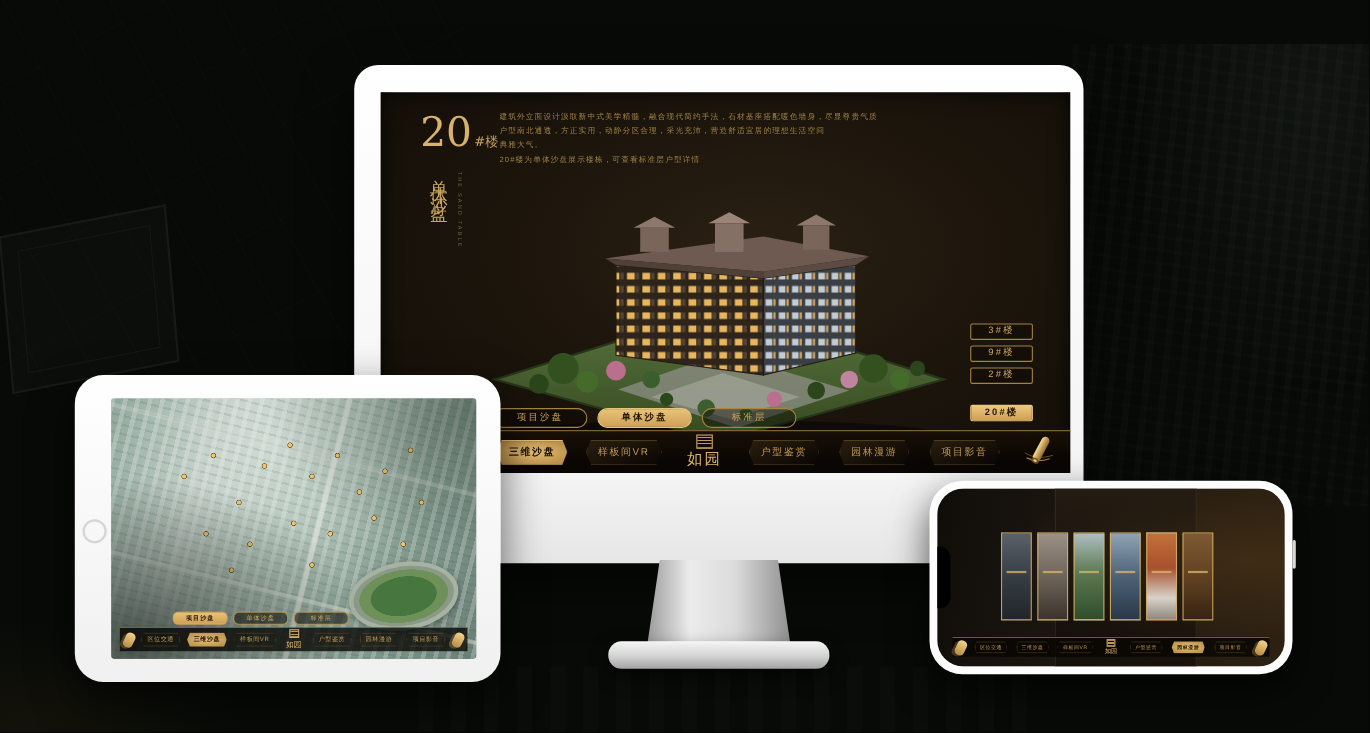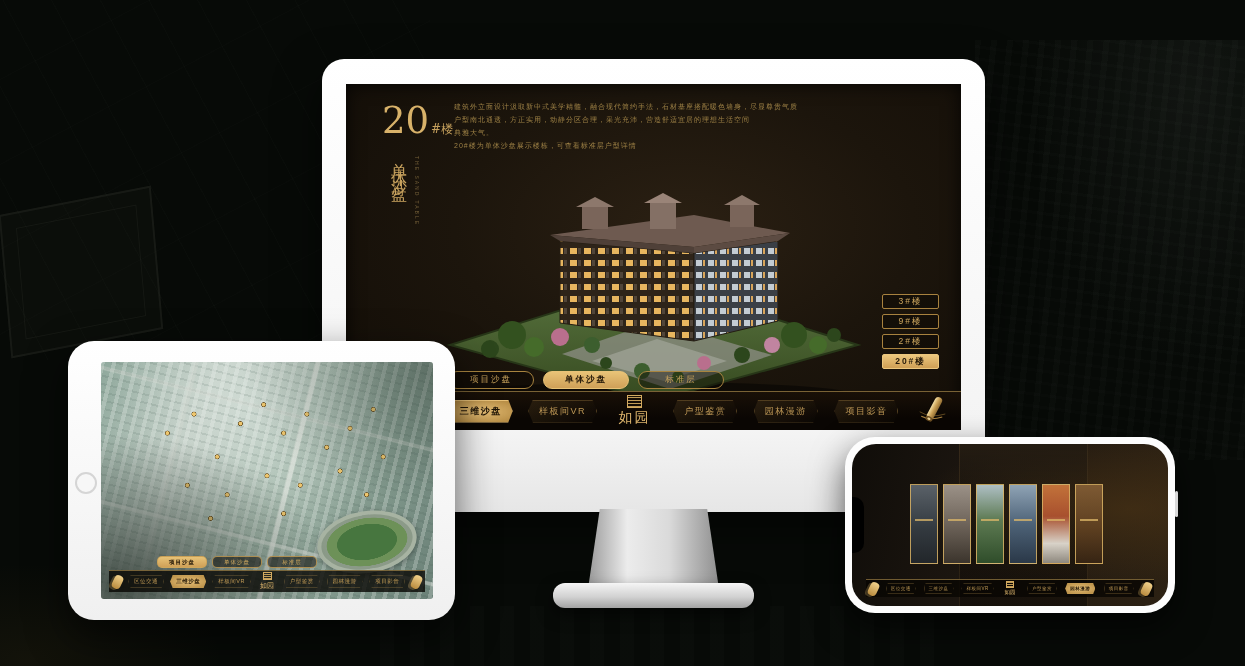--- a/index.html
+++ b/index.html
@@ -30,21 +30,21 @@
     color:#ffffff;font-size:41px;font-weight:700;letter-spacing:11px;}
   .footnote{position:absolute;right:104px;bottom:4px;color:#f2f2f2;
     font-size:16px;letter-spacing:2.5px;text-shadow:0 1px 2px #000;}
 
   
   .monitor{position:absolute;left:322px;top:59px;width:663px;height:453px;
     background:linear-gradient(#ffffff,#f4f4f4 82%,#e6e6e6);border-radius:22px;
     box-shadow:0 18px 45px rgba(0,0,0,.55);}
   .m-screen{position:absolute;left:24px;top:25px;width:615px;height:346px;overflow:hidden;
     background:radial-gradient(ellipse at 55% 42%,#2b2013 0%,#1c150c 48%,#120d07 100%);
-    box-shadow:inset 0 0 18px rgba(0,0,0,.8);}
+    box-shadow:inset 0 0 18px rgba(0,0,0,.8);padding-left:12px;}
   .stand-neck{position:absolute;left:588px;top:509px;width:131px;height:80px;
     background:linear-gradient(90deg,#9a9a9a,#ececec 30%,#dadada 62%,#8f8f8f);
     clip-path:polygon(9% 0,91% 0,100% 100%,0 100%);}
   .stand-base{position:absolute;left:553px;top:583px;width:201px;height:25px;
     border-radius:12px;background:linear-gradient(#f5f5f5,#d2d2d2 55%,#a3a3a3);
     box-shadow:0 7px 16px rgba(0,0,0,.55);}
 
   
   .m-no{position:absolute;left:36px;top:18px;color:#d8b26a;
     font-family:"DejaVu Serif",serif;font-size:37px;line-height:1;}
@@ -52,26 +52,26 @@
   .m-vert{position:absolute;left:42px;top:66px;writing-mode:vertical-rl;
     color:#c9a35e;font-size:16px;letter-spacing:8px;font-family:"DejaVu Serif",serif;}
   .m-vert-en{position:absolute;left:68px;top:72px;writing-mode:vertical-rl;
     color:#83superset;color:#8a7243;font-size:5px;letter-spacing:2px;opacity:.8;}
   .m-desc{position:absolute;left:108px;top:16px;width:410px;}
   .m-desc div{color:#9d8045;font-size:7px;line-height:13px;letter-spacing:1px;white-space:nowrap;overflow:hidden;}
 
   .m-building{position:absolute;left:96px;top:60px;width:430px;height:270px;}
 
   .m-floor-btns{position:absolute;left:536px;top:210px;display:flex;flex-direction:column;gap:5px;}
-  .floor-btn{width:57px;height:15px;display:flex;align-items:center;justify-content:center;
+  .floor-btn{width:57px;height:15px;display:flex;align-items:flex-start;justify-content:center;
     background:rgba(10,7,3,.35);border:1px solid #a8823f;border-radius:2px;
     color:#cda65e;font-size:8.5px;letter-spacing:2px;padding:0;cursor:pointer;
     font-family:"Liberation Sans",sans-serif;}
   .floor-btn.active{background:linear-gradient(#ecc77e,#cf9f55);border-color:#ecc77e;
-    color:#241808;font-weight:700;}
+    color:#241808;font-weight:700;margin-top:14px;}
 
   .m-subtabs{position:absolute;left:102px;top:287px;display:flex;gap:9px;}
   .subtab{min-width:68px;height:16px;display:flex;align-items:center;justify-content:center;
     border:1px solid #a8843f;border-radius:9px;background:rgba(10,7,3,.45);
     color:#c9a35c;font-size:8.5px;letter-spacing:2px;padding:0 8px;cursor:pointer;}
   .subtab.active{background:linear-gradient(#e8c377,#cfa058);color:#241808;border-color:#e8c377;font-weight:700;}
 
   .m-nav{position:absolute;left:0;right:0;bottom:0;height:38px;
     background:linear-gradient(#191007,#0a0603 70%);
     border-top:1px solid rgba(214,174,94,.55);

